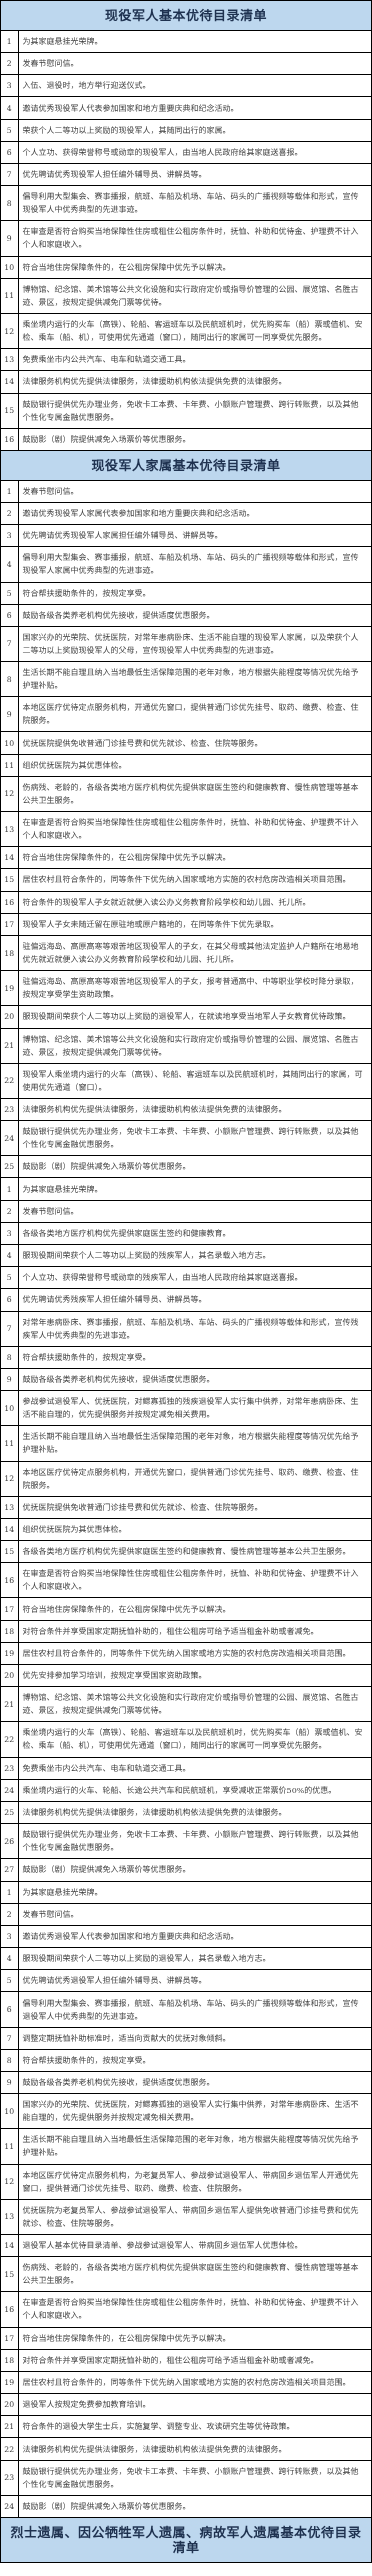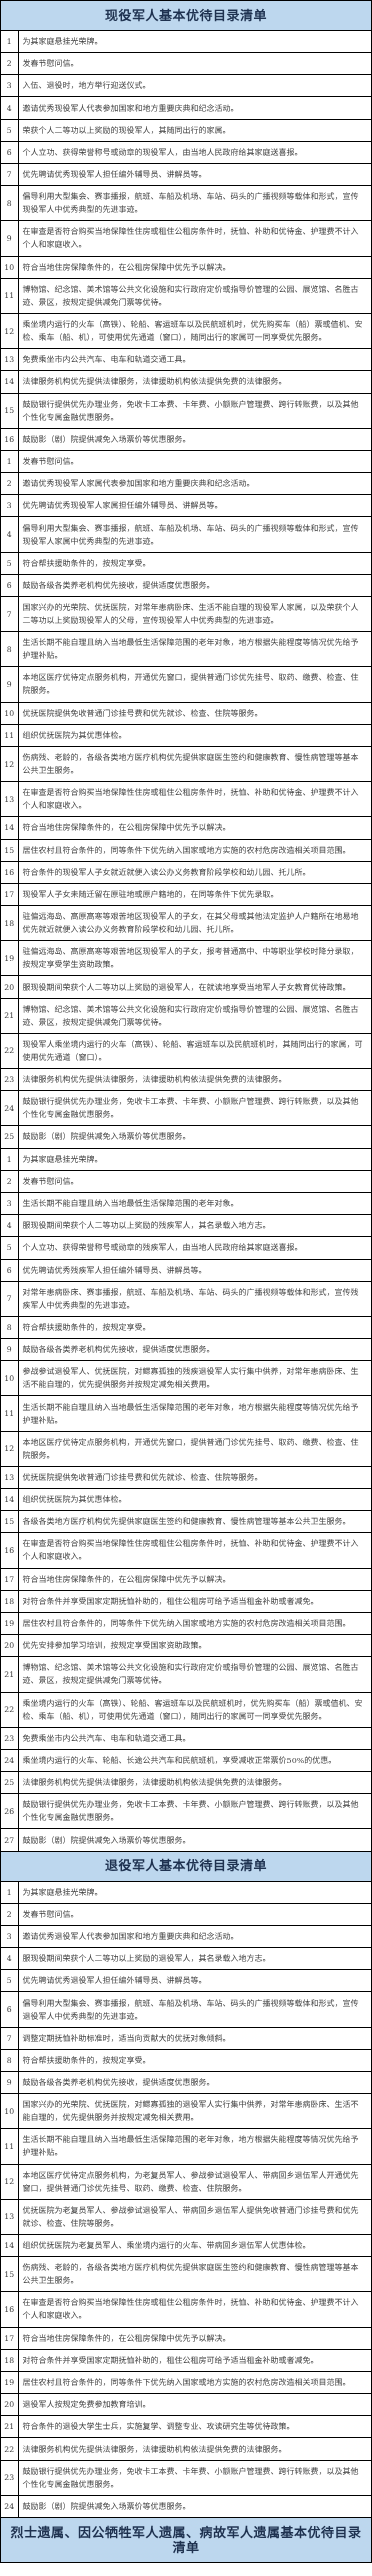--- a/index.html
+++ b/index.html
@@ -122,20 +122,21 @@
       <div class="txt">法律服务机构优先提供法律服务，法律援助机构依法提供免费的法律服务。</div>
     </div>
     <div class="row">
       <div class="num">15</div>
       <div class="txt">鼓励银行提供优先办理业务，免收卡工本费、卡年费、小额账户管理费、跨行转账费，以及其他个性化专属金融优惠服务。</div>
     </div>
     <div class="row">
       <div class="num">16</div>
       <div class="txt">鼓励影（剧）院提供减免入场票价等优惠服务。</div>
     </div>
+    <div class="section-header">现役军人家属基本优待目录清单</div>
     <div class="row">
       <div class="num">1</div>
       <div class="txt">发春节慰问信。</div>
     </div>
     <div class="row">
       <div class="num">2</div>
       <div class="txt">邀请优秀现役军人家属代表参加国家和地方重要庆典和纪念活动。</div>
     </div>
     <div class="row">
       <div class="num">3</div>
@@ -232,21 +233,21 @@
     <div class="row">
       <div class="num">1</div>
       <div class="txt">为其家庭悬挂光荣牌。</div>
     </div>
     <div class="row">
       <div class="num">2</div>
       <div class="txt">发春节慰问信。</div>
     </div>
     <div class="row">
       <div class="num">3</div>
-      <div class="txt">生活长期不能自理且纳入当地最低生活保障范围的老年对象。</div>
+      <div class="txt">各级各类地方医疗机构优先提供家庭医生签约和健康教育。</div>
     </div>
     <div class="row">
       <div class="num">4</div>
       <div class="txt">服现役期间荣获个人二等功以上奖励的残疾军人，其名录载入地方志。</div>
     </div>
     <div class="row">
       <div class="num">5</div>
       <div class="txt">个人立功、获得荣誉称号或勋章的残疾军人，由当地人民政府给其家庭送喜报。</div>
     </div>
     <div class="row">
@@ -330,21 +331,20 @@
       <div class="txt">法律服务机构优先提供法律服务，法律援助机构依法提供免费的法律服务。</div>
     </div>
     <div class="row">
       <div class="num">26</div>
       <div class="txt">鼓励银行提供优先办理业务，免收卡工本费、卡年费、小额账户管理费、跨行转账费，以及其他个性化专属金融优惠服务。</div>
     </div>
     <div class="row">
       <div class="num">27</div>
       <div class="txt">鼓励影（剧）院提供减免入场票价等优惠服务。</div>
     </div>
-    <div class="section-header">退役军人基本优待目录清单</div>
     <div class="row">
       <div class="num">1</div>
       <div class="txt">为其家庭悬挂光荣牌。</div>
     </div>
     <div class="row">
       <div class="num">2</div>
       <div class="txt">发春节慰问信。</div>
     </div>
     <div class="row">
       <div class="num">3</div>
@@ -385,21 +385,21 @@
     <div class="row">
       <div class="num">12</div>
       <div class="txt">本地区医疗优待定点服务机构，为老复员军人、参战参试退役军人、带病回乡退伍军人开通优先窗口，提供普通门诊优先挂号、取药、缴费、检查、住院服务。</div>
     </div>
     <div class="row">
       <div class="num">13</div>
       <div class="txt">优抚医院为老复员军人、参战参试退役军人、带病回乡退伍军人提供免收普通门诊挂号费和优先就诊、检查、住院等服务。</div>
     </div>
     <div class="row">
       <div class="num">14</div>
-      <div class="txt">组织优抚医院为老复员军人、乘坐境内运行的火车、带病回乡退伍军人优惠体检。</div>
+      <div class="txt">退役军人基本优待目录清单、参战参试退役军人、带病回乡退伍军人优惠体检。</div>
     </div>
     <div class="row">
       <div class="num">15</div>
       <div class="txt">伤病残、老龄的，各级各类地方医疗机构优先提供家庭医生签约和健康教育、慢性病管理等基本公共卫生服务。</div>
     </div>
     <div class="row">
       <div class="num">16</div>
       <div class="txt">在审查是否符合购买当地保障性住房或租住公租房条件时，抚恤、补助和优待金、护理费不计入个人和家庭收入。</div>
     </div>
     <div class="row">

